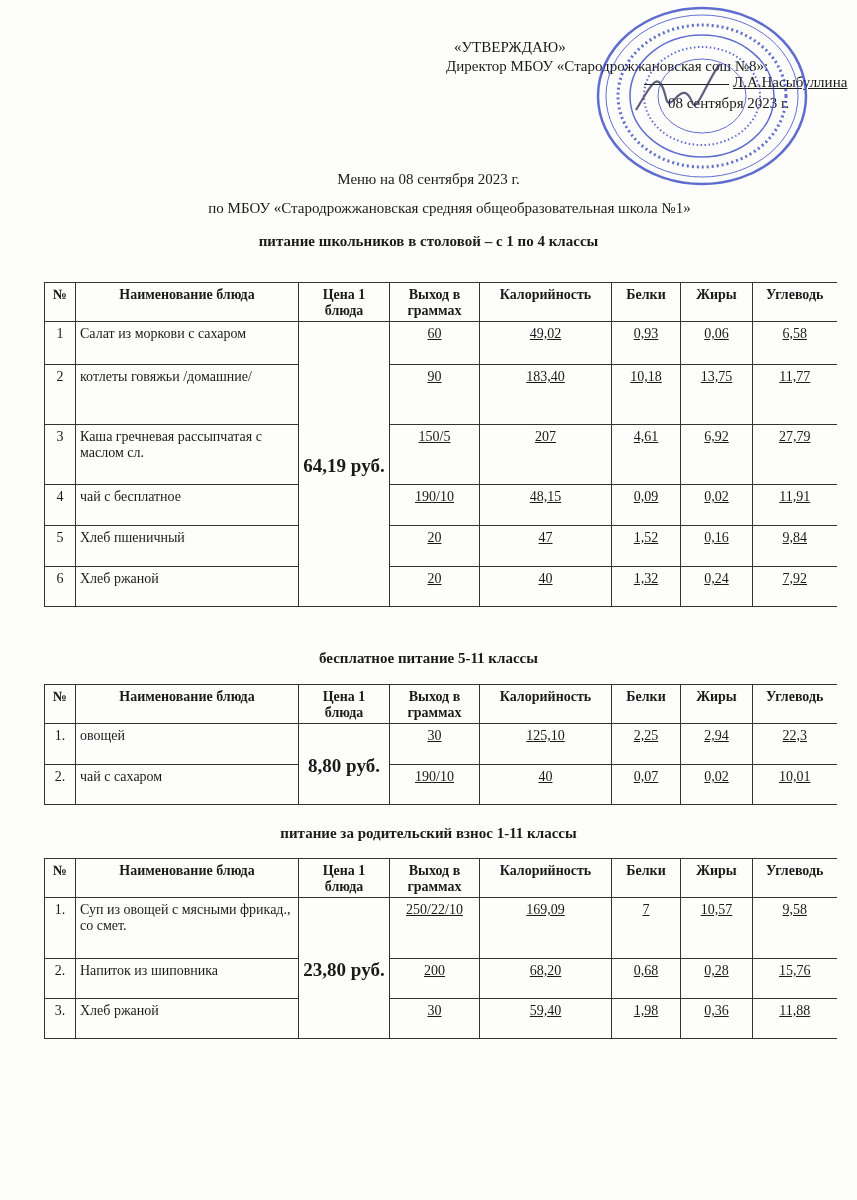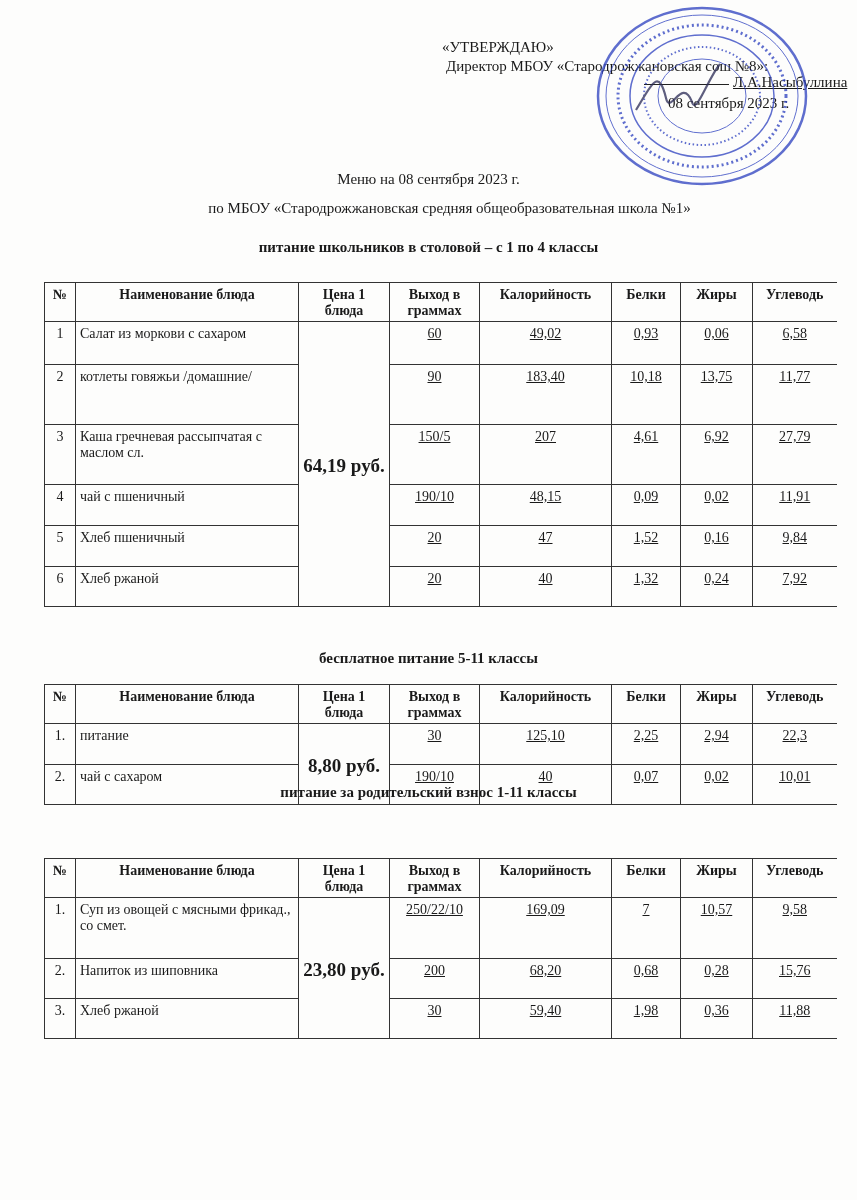--- a/index.html
+++ b/index.html
@@ -3,21 +3,21 @@
 <meta charset="utf-8">
 <style>
   html, body { margin: 0; padding: 0; }
   body {
     width: 857px; height: 1200px; position: relative; overflow: hidden;
     background: #fdfdfc;
     font-family: "Liberation Serif", "DejaVu Serif", serif;
     color: #1a1a1a;
   }
   .approve { position: absolute; top: 38px; left: 442px; font-size: 15px; line-height: 19px; }
-  .approve .l1 { position: absolute; left: 0; top: 0; white-space: nowrap; }
+  .approve .l1 { position: absolute; left: 12px; top: 0; white-space: nowrap; }
   .approve .l2 { position: absolute; left: 4px; top: 19px; white-space: nowrap; }
   .approve .l3 { position: absolute; left: 202px; top: 35px; white-space: nowrap; text-decoration: underline; }
   .approve .l3 .sigline { display: inline-block; width: 85px; border-bottom: 1px solid #222; margin-right: 4px; vertical-align: 2px; }
   .approve .l4 { position: absolute; left: 226px; top: 56px; white-space: nowrap; }
 
   .stamp { position: absolute; left: 596px; top: 6px; width: 212px; height: 180px; pointer-events: none; }
 
   .center-line { position: absolute; left: 0; width: 857px; text-align: center; font-size: 15px; white-space: nowrap; }
   .bold { font-weight: bold; }
 
@@ -70,21 +70,21 @@
     </g>
     <g stroke-width="2" stroke-dasharray="1.5 2.5">
       <ellipse cx="106" cy="90" rx="58" ry="49"></ellipse>
     </g>
     <path d="M40 104 C 55 80, 62 60, 70 92 C 74 110, 86 70, 96 96 C 100 110, 112 72, 124 58" stroke="#2a2a55" stroke-width="2.2"></path>
   </g>
 </svg>
 
 <div class="center-line" style="top:171px;">Меню на 08 сентября 2023 г.</div>
 <div class="center-line" style="top:200px;margin-left:21px;">по МБОУ «Стародрожжановская  средняя общеобразовательная школа №1»</div>
-<div class="center-line bold" style="top:239px;">питание  школьников в столовой – с 1 по 4 классы</div>
+<div class="center-line bold" style="top:233px;">питание  школьников в столовой – с 1 по 4 классы</div>
 
 <table class="menu" style="top:282px;">
   <colgroup>
       <col class="c-num">
       <col class="c-name">
       <col class="c-price">
       <col class="c-yield">
       <col class="c-cal">
       <col class="c-prot">
       <col class="c-fat">
@@ -128,21 +128,21 @@
       <td class="num">3</td>
       <td class="name">Каша гречневая рассыпчатая с маслом сл.</td>
       <td class="val">150/5</td>
       <td class="val">207</td>
       <td class="val">4,61</td>
       <td class="val">6,92</td>
       <td class="val last">27,79</td>
     </tr>
     <tr style="height:41px;">
       <td class="num">4</td>
-      <td class="name">чай с пшеничный</td>
+      <td class="name">чай с бесплатное</td>
       <td class="val">190/10</td>
       <td class="val">48,15</td>
       <td class="val">0,09</td>
       <td class="val">0,02</td>
       <td class="val last">11,91</td>
     </tr>
     <tr style="height:41px;">
       <td class="num">5</td>
       <td class="name">Хлеб пшеничный</td>
       <td class="val">20</td>
@@ -186,41 +186,41 @@
       <th>Белки</th>
       <th>Жиры</th>
       <th class="last">
           <span class="clip">Углеводь</span>
         </th>
     </tr>
   </thead>
   <tbody>
     <tr style="height:41px;">
       <td class="num">1.</td>
-      <td class="name">питание</td>
+      <td class="name">овощей</td>
       <td class="price" rowspan="2">8,80 руб.</td>
       <td class="val">30</td>
       <td class="val">125,10</td>
       <td class="val">2,25</td>
       <td class="val">2,94</td>
       <td class="val last">22,3</td>
     </tr>
     <tr style="height:40px;">
       <td class="num">2.</td>
       <td class="name">чай с сахаром</td>
       <td class="val">190/10</td>
       <td class="val">40</td>
       <td class="val">0,07</td>
       <td class="val">0,02</td>
       <td class="val last">10,01</td>
     </tr>
   </tbody>
 </table>
 
-<div class="center-line bold" style="top:784px;">питание за родительский взнос 1-11 классы</div>
+<div class="center-line bold" style="top:825px;">питание за родительский взнос 1-11 классы</div>
 
 <table class="menu" style="top:858px;">
   <colgroup>
       <col class="c-num">
       <col class="c-name">
       <col class="c-price">
       <col class="c-yield">
       <col class="c-cal">
       <col class="c-prot">
       <col class="c-fat">

